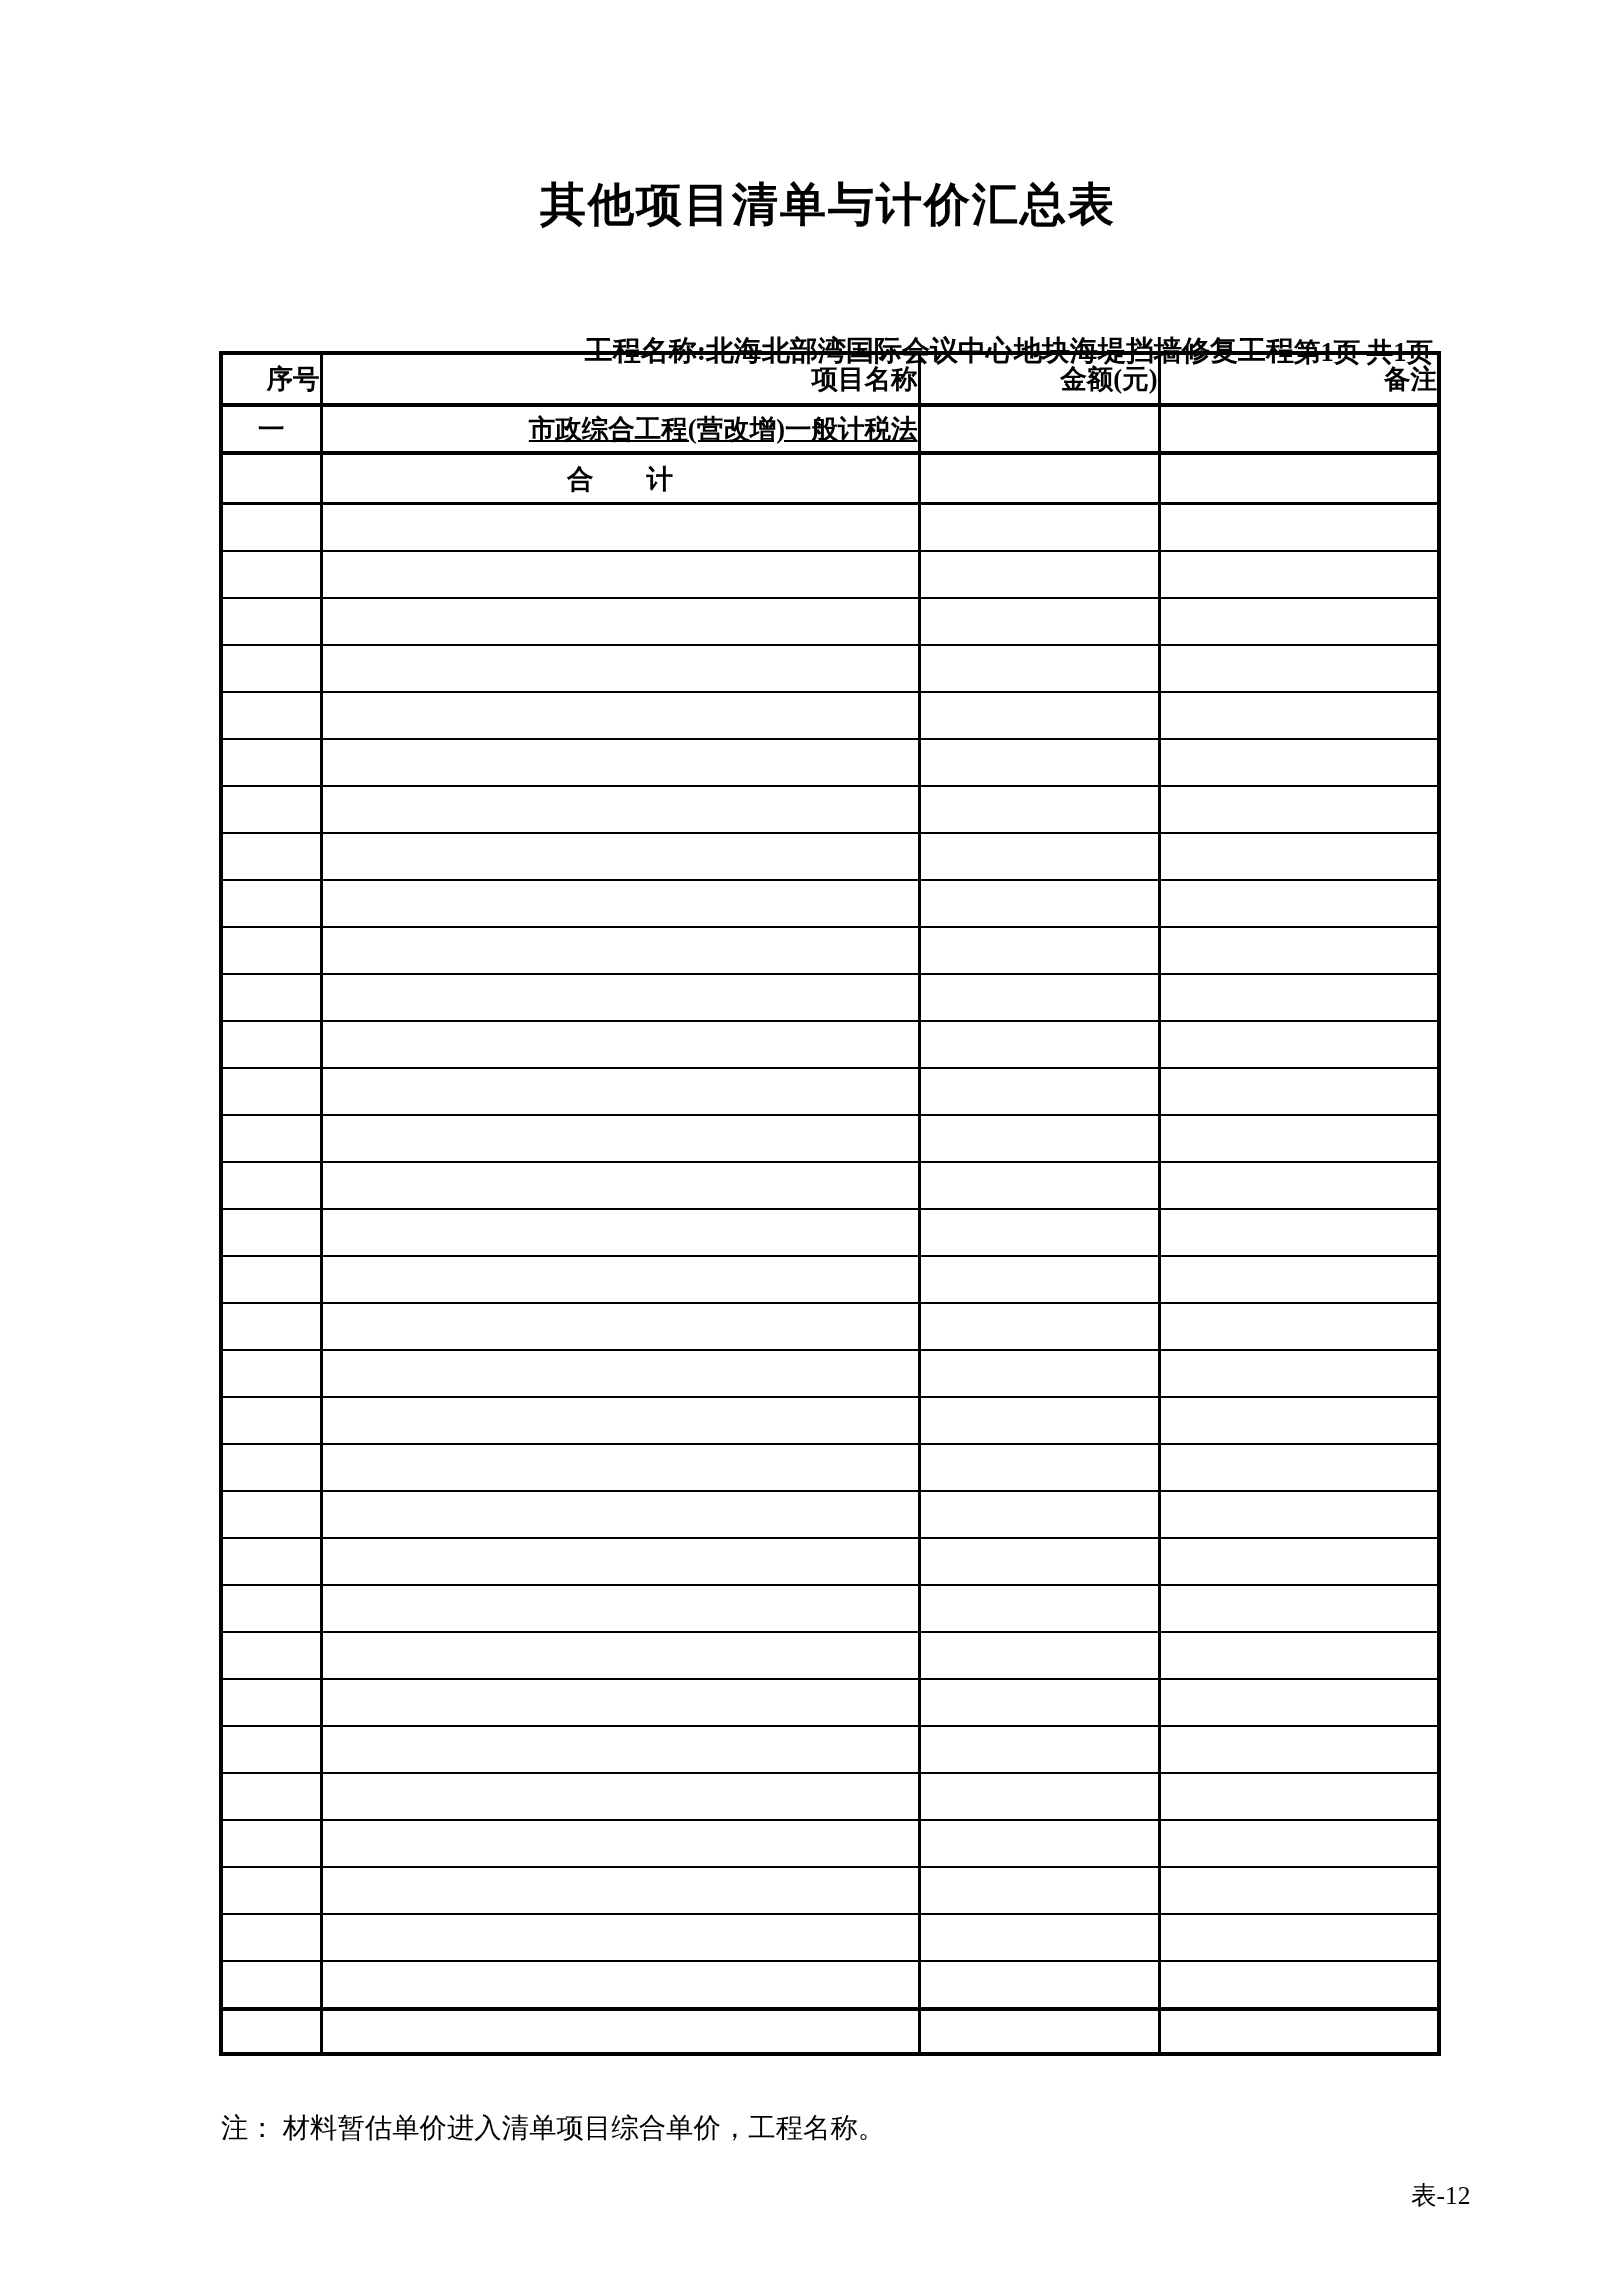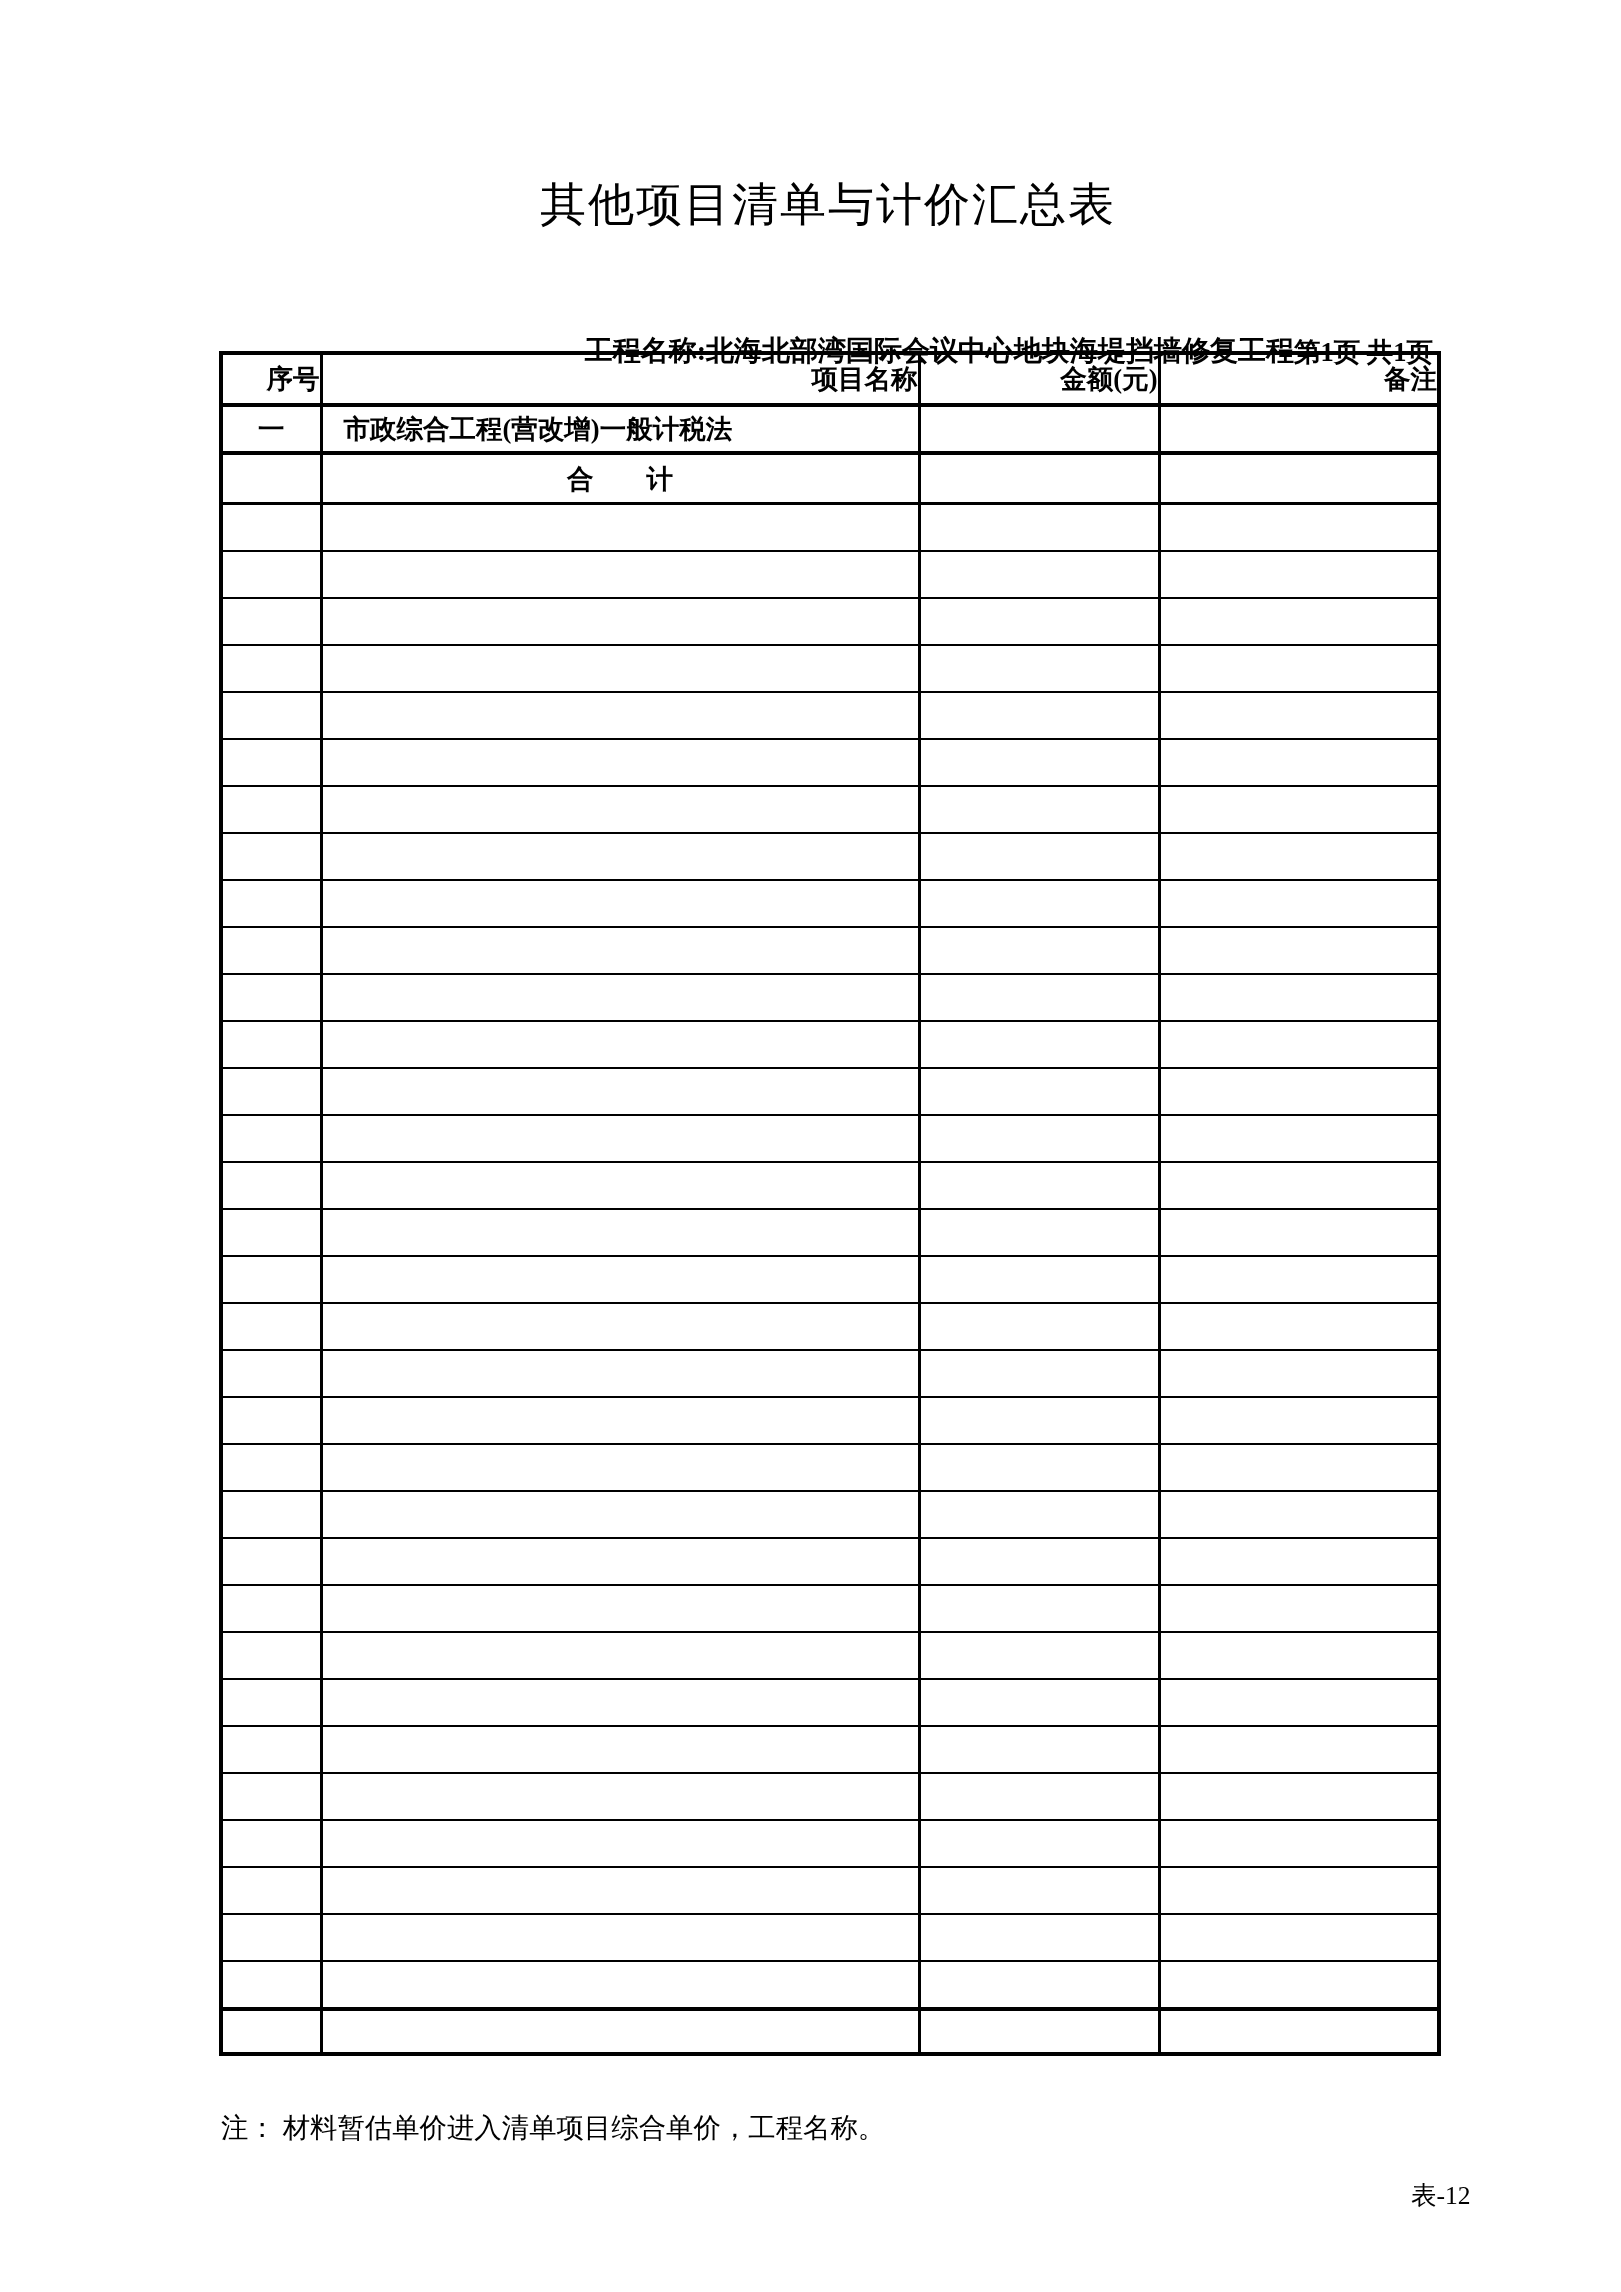--- a/index.html
+++ b/index.html
@@ -6,21 +6,21 @@
   body {
     width:1621px; height:2293px;
     background:#ffffff;
     position:relative;
     font-family:"Liberation Serif", serif;
     color:#000;
   }
   .title {
     position:absolute; top:174px; left:219px; width:1218px;
     text-align:center;
-    font-size:46px; font-weight:normal; letter-spacing:2px;
+    font-size:46px; font-weight:bold; letter-spacing:2px;
     white-space:nowrap;
   }
   .meta-line {
     position:absolute; top:312px; left:219px; width:1218px;
     display:flex; justify-content:flex-end; align-items:flex-end;
   }
   .project-name { font-size:28px; font-weight:bold; white-space:nowrap; }
   .page-info   { font-size:26.5px; font-weight:bold; white-space:nowrap; padding-right:3.9px;margin-top:22px; }
   table.main {
     position:absolute; top:351px; left:219px;
@@ -41,21 +41,21 @@
   thead th {
     height:48px;
     font-size:26.5px; font-weight:bold;
     border-bottom-width:4.9px;
     text-align:right;
   }
   tr.row-item td {
     height:44px; font-size:26.5px; font-weight:bold;
     border-bottom-width:4.9px;
   }
-  tr.row-item td.c-name { text-align:left; padding-left:21px; }
+  tr.row-item td.c-name { text-align:right; padding-left:21px;text-decoration:underline; }
   tr.row-total td {
     height:47px; font-size:26.5px; font-weight:bold;
     border-bottom-width:3.9px;
   }
   tr.row-empty td { height:45px; }
   tr.row-last  td { height:41px; border-top-width:4.9px; }
   .footnote {
     position:absolute; top:2110px; left:221px;
     font-size:27.4px; white-space:nowrap;
   }

